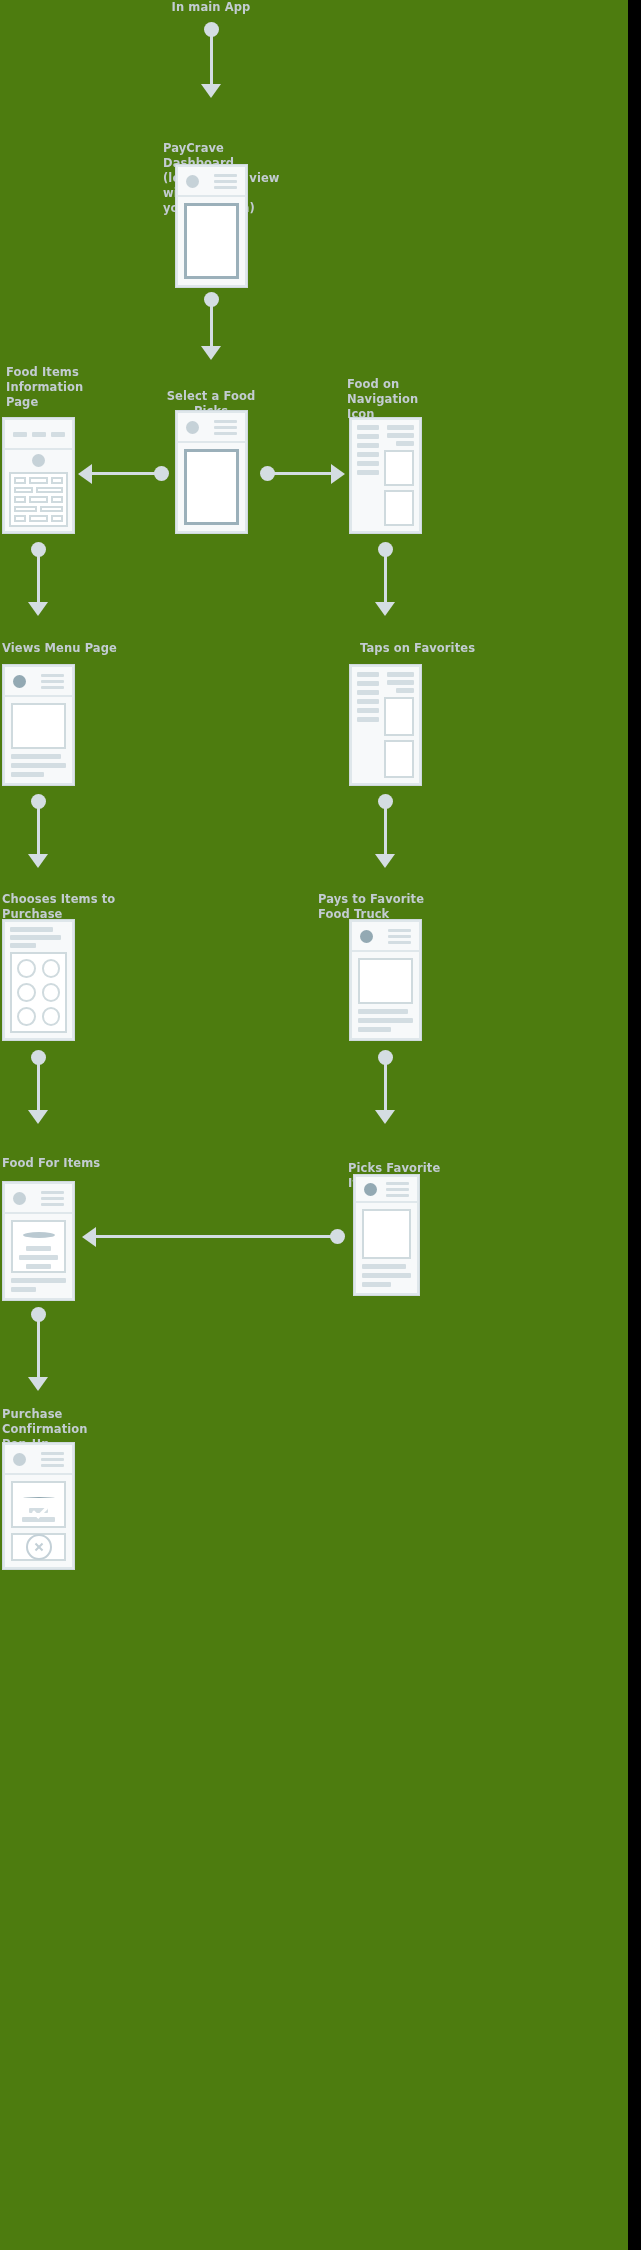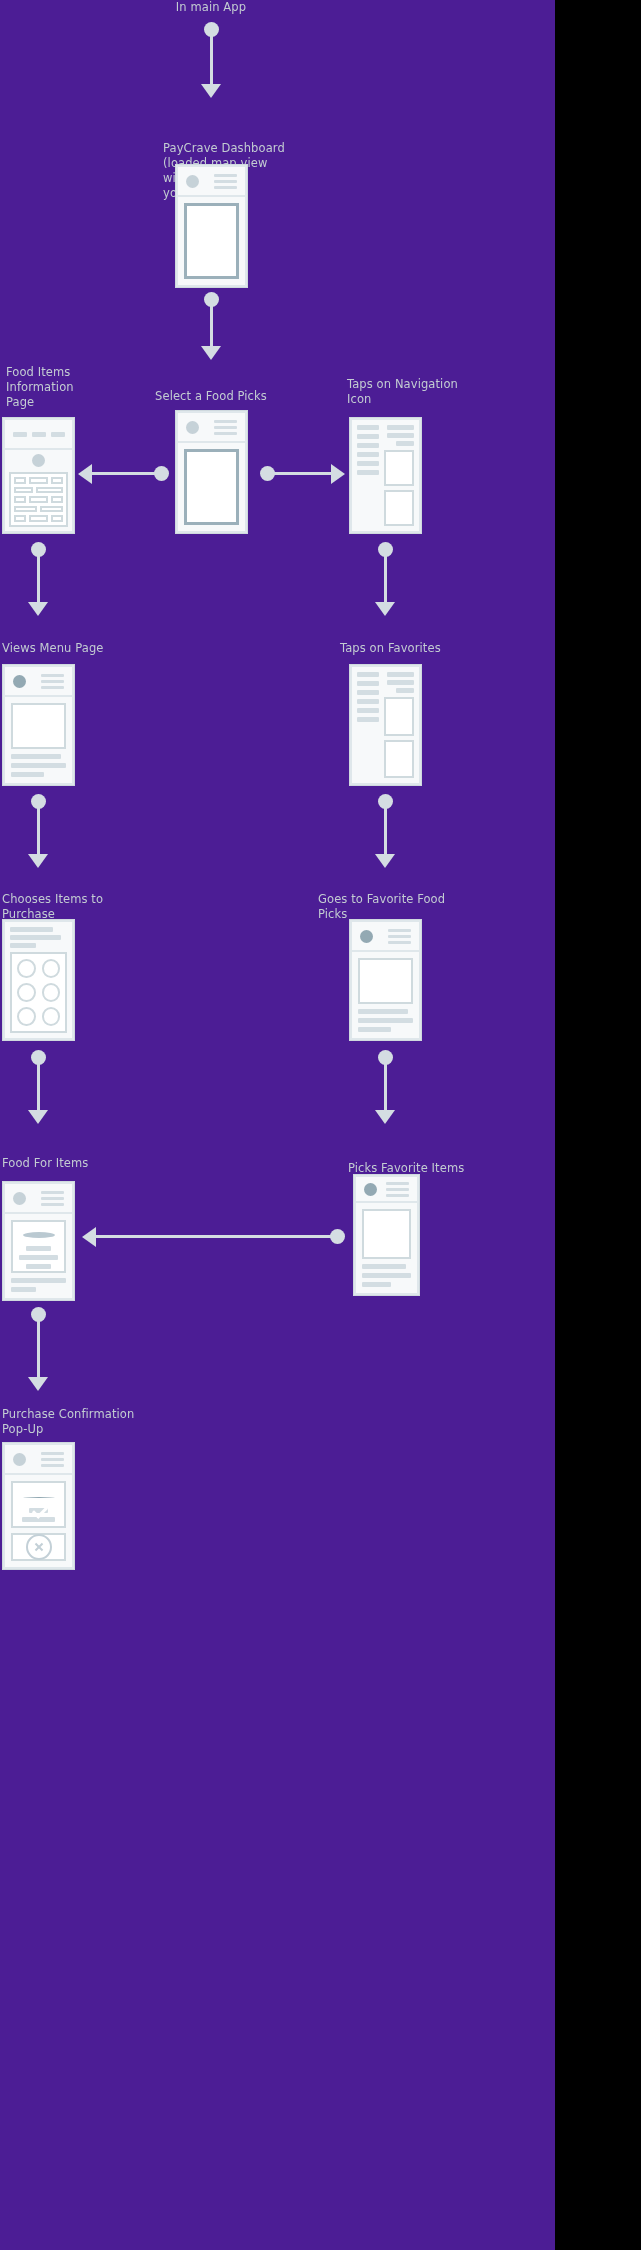--- a/index.html
+++ b/index.html
@@ -4,24 +4,25 @@
 <style>
   * { box-sizing: border-box; margin: 0; padding: 0; }
   html, body {
     background: #000;
     width: 641px;
     height: 2250px;
     font-family: "DejaVu Sans", sans-serif;
   }
   #stage {
     position: relative;
-    width: 555px;
+    width: 628px;
     height: 2250px;
-    background: #4c1d95;
+    background: #4d7c0f;
     overflow: hidden;
+    font-weight: bold;
   }
 
   .label {
     position: absolute;
     color: #c3ccd2;
     font-size: 11.5px;
     line-height: 15px;
     font-family: "DejaVu Sans", sans-serif;
     letter-spacing: .1px;
     white-space: pre-line;
@@ -172,21 +173,21 @@
   </div>
 
   <div class="node" style="left:204px; top:292px;"></div>
   <div class="vline" style="left:210px; top:300px; height:52px;"></div>
   <div class="arrow-down" style="left:201px; top:346px;"></div>
 
   <div class="label" style="left:6px; top:365px; width:110px;">Food Items
 Information
 Page</div>
   <div class="label center" style="left:150px; top:389px; width:122px;">Select a Food Picks</div>
-  <div class="label" style="left:347px; top:377px; width:120px;">Taps on Navigation
+  <div class="label" style="left:347px; top:377px; width:120px;">Food on Navigation
 Icon</div>
 
   <div class="phone" style="left:3px; top:418px; width:71px; height:115px;">
     <div class="ph-head" style="justify-content:space-around; padding:0 5px;">
       <span class="bar" style="width:14px;"></span>
       <span class="bar" style="width:14px;"></span>
       <span class="bar" style="width:14px;"></span>
     </div>
     <div class="ph-body" style="padding:4px;">
       <div style="display:flex;justify-content:center;">
@@ -268,21 +269,21 @@
 
   <div class="node" style="left:31px; top:542px;"></div>
   <div class="vline" style="left:37px; top:550px; height:58px;"></div>
   <div class="arrow-down" style="left:28px; top:602px;"></div>
 
   <div class="node" style="left:378px; top:542px;"></div>
   <div class="vline" style="left:384px; top:550px; height:58px;"></div>
   <div class="arrow-down" style="left:375px; top:602px;"></div>
 
   <div class="label" style="left:2px; top:641px; width:120px;">Views Menu Page</div>
-  <div class="label" style="left:340px; top:641px; width:120px;">Taps on Favorites</div>
+  <div class="label" style="left:360px; top:641px; width:120px;">Taps on Favorites</div>
 
   <div class="phone" style="left:3px; top:665px; width:71px; height:120px;">
     <div class="ph-head">
       <span class="ph-dot dark"></span>
       <span class="ph-burger">
           <i></i>
           <i></i>
           <i></i>
         </span>
     </div>
@@ -323,21 +324,21 @@
   <div class="node" style="left:31px; top:794px;"></div>
   <div class="vline" style="left:37px; top:802px; height:58px;"></div>
   <div class="arrow-down" style="left:28px; top:854px;"></div>
 
   <div class="node" style="left:378px; top:794px;"></div>
   <div class="vline" style="left:384px; top:802px; height:58px;"></div>
   <div class="arrow-down" style="left:375px; top:854px;"></div>
 
   <div class="label" style="left:2px; top:892px; width:120px;">Chooses Items to
 Purchase</div>
-  <div class="label" style="left:318px; top:892px; width:140px;">Goes to Favorite Food Picks</div>
+  <div class="label" style="left:318px; top:892px; width:140px;">Pays to Favorite Food Truck</div>
 
   <div class="phone" style="left:3px; top:920px; width:71px; height:120px;">
     <div class="ph-body" style="padding:5px;gap:4px;">
       <div class="stack left" style="gap:3px;width:100%;">
         <span class="bar w75"></span>
         <span class="bar w90"></span>
         <span class="bar w45"></span>
       </div>
       <div class="circ-grid">
         <div class="circ-row">

